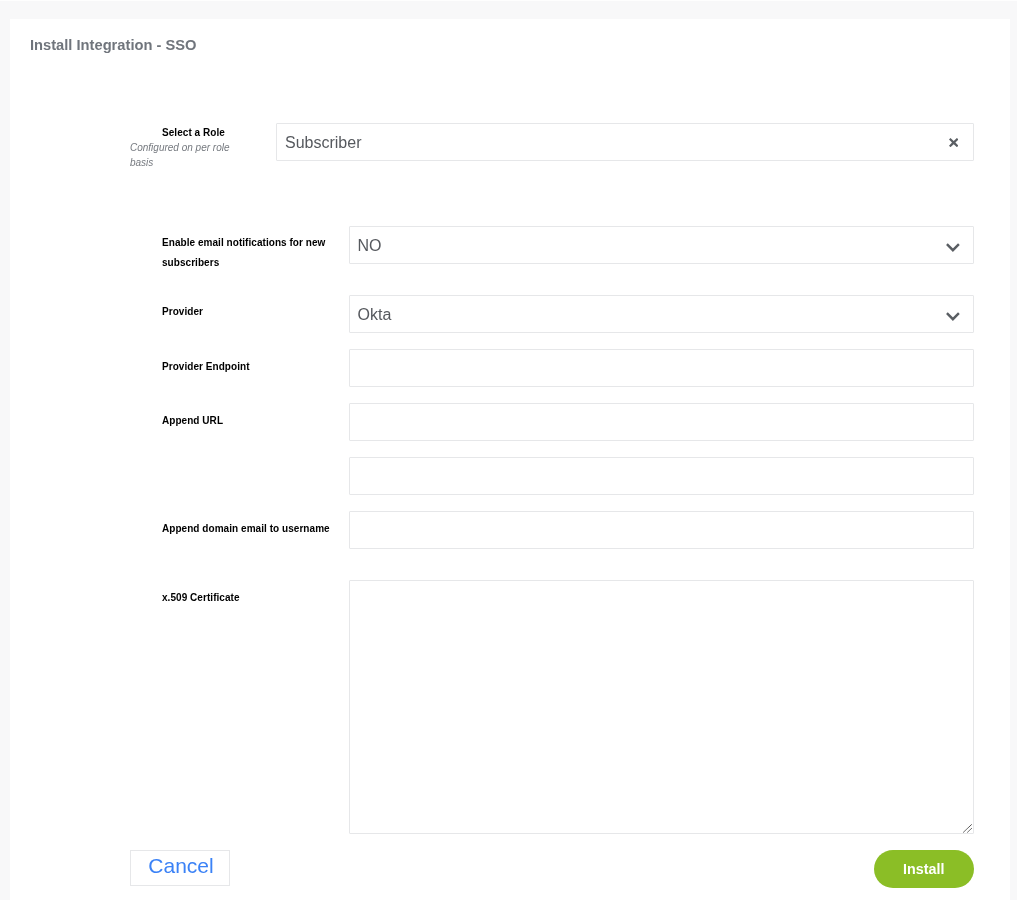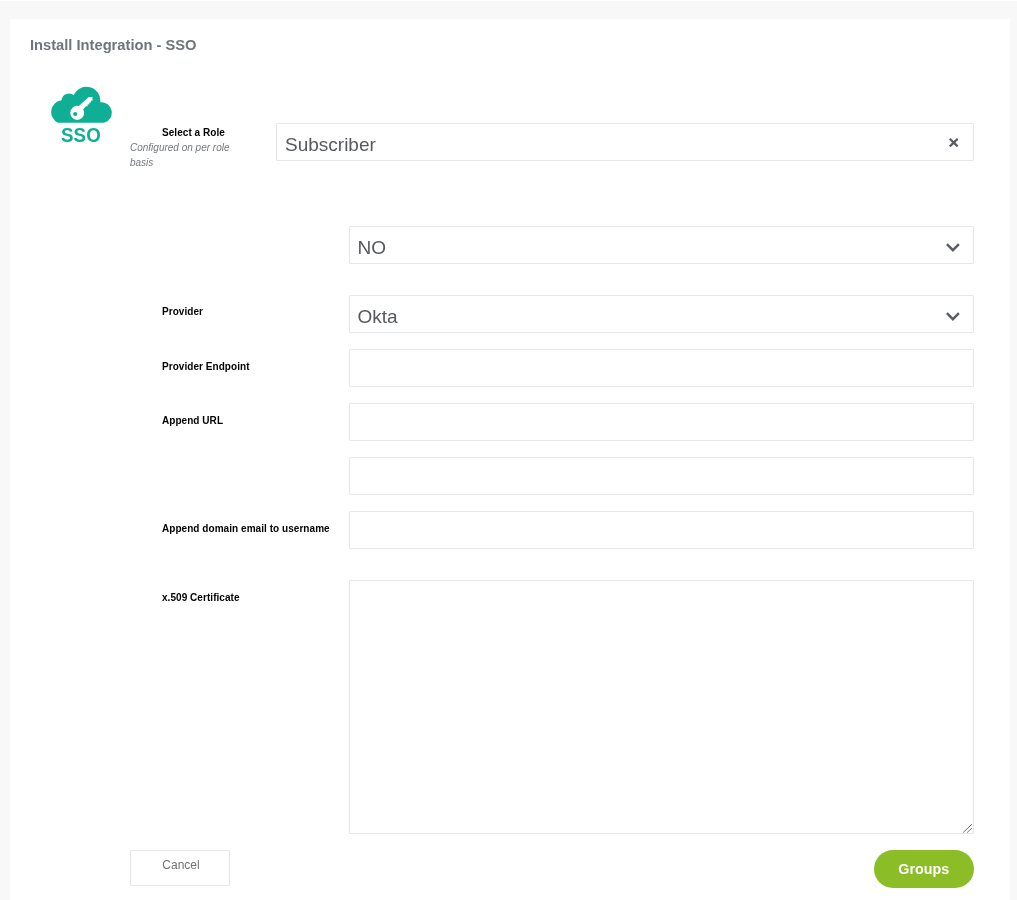--- a/index.html
+++ b/index.html
@@ -48,71 +48,64 @@
     position:absolute;left:120px;width:116px;
     font-size:10px;font-style:italic;color:#75797f;line-height:14.5px;
   }
 
   
   .field{
     position:absolute;box-sizing:border-box;
     border:1px solid #e6e7e9;background:#fff;border-radius:1px;
   }
   .fval{
-    position:absolute;font-size:19px;color:#56595e;white-space:nowrap;
+    position:absolute;font-size:16px;color:#56595e;white-space:nowrap;
   }
   .chev{position:absolute;width:16px;height:9px;}
   .xmark{position:absolute;width:9.4px;height:9.2px;}
 
   
   .ta-resize{position:absolute;width:11px;height:10px;}
 
   
   .btn-cancel{
     position:absolute;left:120.4px;top:831.2px;width:99.3px;height:36.3px;
     box-sizing:border-box;border:1px solid #e6e7e9;background:#fff;
-    font-size:12px;color:#737373;line-height:1;padding:0 0 6px 2px;
+    font-size:21px;color:#3b82f6;line-height:1;padding:0 0 6px 2px;
     display:flex;align-items:center;justify-content:center;cursor:pointer;
     font-family:"Liberation Sans", sans-serif;
   }
   .btn-install{
     position:absolute;left:863.6px;top:830.5px;width:100.3px;height:38.7px;
     box-sizing:border-box;border:0;background:#8bbe26;border-radius:19.4px;
     font-size:14.3px;font-weight:600;color:#ffffff;line-height:1;
     display:flex;align-items:center;justify-content:center;cursor:pointer;
     font-family:"Liberation Sans", sans-serif;
   }
 </style>
 </head>
 <body>
 
 <div class="page">
  <div class="topstrip"></div>
  <div class="card">
 
   <div class="card-title">Install Integration - SSO</div>
 
-  <div class="logo">
-    <svg width="62" height="57" viewBox="49.5 86 62 57">
-      <path fill="#0faf95" d="M 57.392 122.8 A 11.9 11.9 0 0 1 61.032 100.304 A 7.5 7.5 0 0 1 73.264 95.208 A 13.85 13.85 0 0 1 99.757 102.252 A 10.5 10.5 0 0 1 103.671 122.8 Z"></path>
-      <path fill="#ffffff" d="M 78.30 106.07 L 88.20 97.00 L 92.00 97.00 L 92.00 100.75 L 90.45 100.75 L 90.45 102.55 L 88.80 102.55 L 88.80 104.35 L 87.15 104.35 L 87.15 106.15 L 85.50 106.15 L 82.69 109.20 A 7.0 7.0 0 1 1 78.30 106.07 Z"></path>
-      <circle cx="74.7" cy="114.1" r="2.05" fill="#0faf95"></circle>
-    </svg>
-    <div class="logo-text">SSO</div>
-  </div>
 
 
   <div class="label" style="top:104px">Select a Role</div>
   <div class="sublabel" style="top:122px">Configured on per role basis</div>
   <div class="field" style="left:266px;top:104px;width:697.5px;height:37.5px"></div>
   <div class="fval" style="left:275px;top:115px">Subscriber</div>
   <svg class="xmark" style="left:938.8px;top:119px" viewBox="0 0 9.4 9.2">
     <path d="M1.5 0 L4.7 3.0 L7.9 0 L9.4 1.5 L6.4 4.6 L9.4 7.7 L7.9 9.2 L4.7 6.2 L1.5 9.2 L0 7.7 L3.0 4.6 L0 1.5 Z" fill="#5a5e63"></path>
   </svg>
 
+  <div class="label" style="top:214.2px">Enable email notifications for new subscribers</div>
   <div class="field" style="left:339px;top:207px;width:624.5px;height:37.5px"></div>
   <div class="fval" style="left:347.5px;top:218px">NO</div>
   <svg class="chev" style="left:935.2px;top:224.0px" viewBox="0 0 16 9">
     <path d="M1.9 1.2 L7.9 7.2 L13.9 1.2" stroke="#5a5e63" stroke-width="2.42" fill="none" stroke-linecap="butt" stroke-linejoin="miter"></path>
   </svg>
 
   <div class="label" style="top:282.5px">Provider</div>
   <div class="field" style="left:339px;top:276px;width:624.5px;height:37.5px"></div>
   <div class="fval" style="left:347.5px;top:287px">Okta</div>
   <svg class="chev" style="left:935.2px;top:293.0px" viewBox="0 0 16 9">
@@ -130,16 +123,16 @@
   <div class="label" style="top:500px">Append domain email to username</div>
   <div class="field" style="left:339px;top:492px;width:624.5px;height:37.5px"></div>
 
   <div class="label" style="top:569px">x.509 Certificate</div>
   <div class="field" style="left:339px;top:561px;width:624.5px;height:253.5px"></div>
   <svg class="ta-resize" style="left:953.4px;top:803.5px" viewBox="0 0 11 10">
     <path d="M0.5 9.2 L8.5 1.6 M4.6 9.2 L8.6 5.4" stroke="#555" stroke-width="1.0" stroke-dasharray="0.8 0.75" stroke-linecap="round" fill="none"></path>
   </svg>
 
   <button class="btn-cancel">Cancel</button>
-  <button class="btn-install">Groups</button>
+  <button class="btn-install">Install</button>
 
  </div>
 </div>
 
 </body></html>

